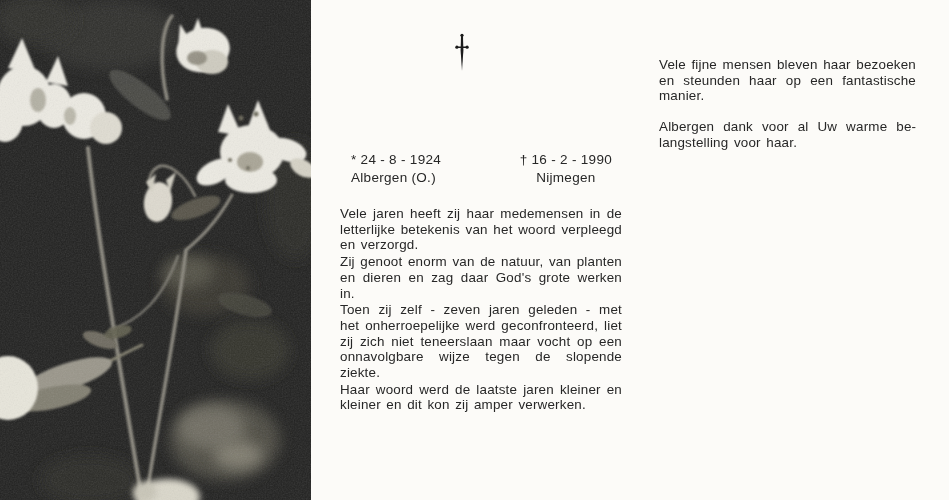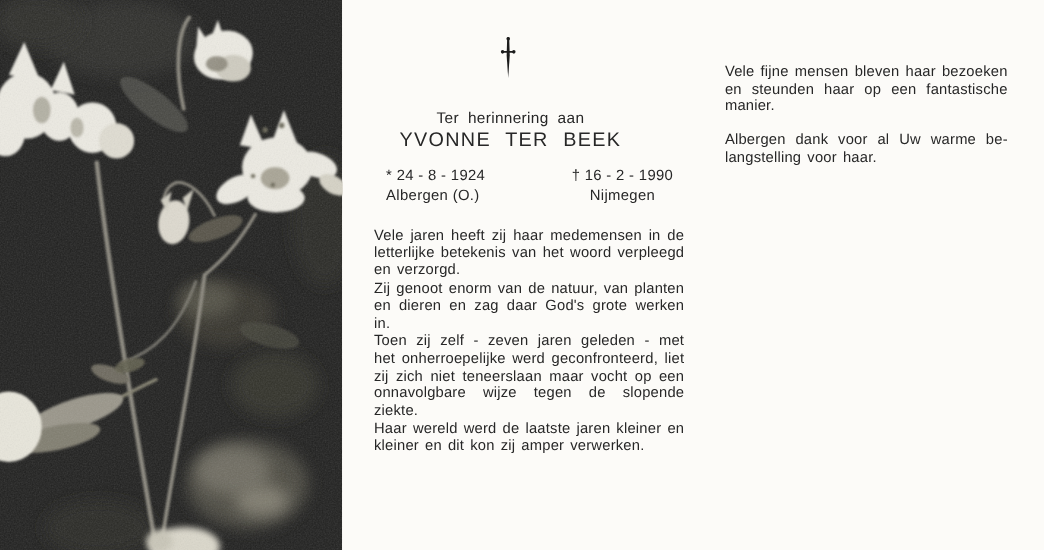--- a/index.html
+++ b/index.html
@@ -145,41 +145,37 @@
         <g fill="#1c1c1c">
           <circle cx="13" cy="4" r="3"></circle>
           <circle cx="3.5" cy="26" r="3"></circle>
           <circle cx="22.5" cy="26" r="3"></circle>
           <rect x="3.5" y="24.6" width="19" height="2.8" rx="1.4"></rect>
           <polygon points="11.3,1.5 14.7,1.5 15.6,32 13,70 10.4,32"></polygon>
         </g>
       </svg>
     </div>
 
-    <div class="head">
-      <div class="intro">Ter herinnering aan</div>
-      <div class="name">YVONNE TER BEEK</div>
-    </div>
 
     <div class="dates-row">
       <div class="birth">
         <div>*  24 - 8 - 1924</div>
         <div>Albergen  (O.)</div>
       </div>
       <div class="death">
         <div>†  16 - 2 - 1990</div>
         <div>Nijmegen</div>
       </div>
     </div>
 
     <div class="paras">
       <p>Vele jaren heeft zij haar medemensen in de letterlijke betekenis van het woord verpleegd en verzorgd.</p>
       <p>Zij genoot enorm van de natuur, van planten en dieren en zag daar God's grote werken in.</p>
       <p>Toen zij zelf - zeven jaren geleden - met het onherroepelijke werd gecon­fronteerd, liet zij zich niet teneerslaan maar vocht op een onnavolgbare wijze tegen de slopende ziekte.</p>
-      <p>Haar wereld werd de laatste jaren klei­ner en kleiner en dit kon zij amper ver­werken.</p>
+      <p>Haar woord werd de laatste jaren klei­ner en kleiner en dit kon zij amper ver­werken.</p>
     </div>
   </div>
 
   <div class="col-right">
     <p>Vele fijne mensen bleven haar bezoeken en steunden haar op een fantastische manier.</p>
     <p class="thanks">Albergen dank voor al Uw warme be­langstelling voor haar.</p>
   </div>
 
 </div>
 

